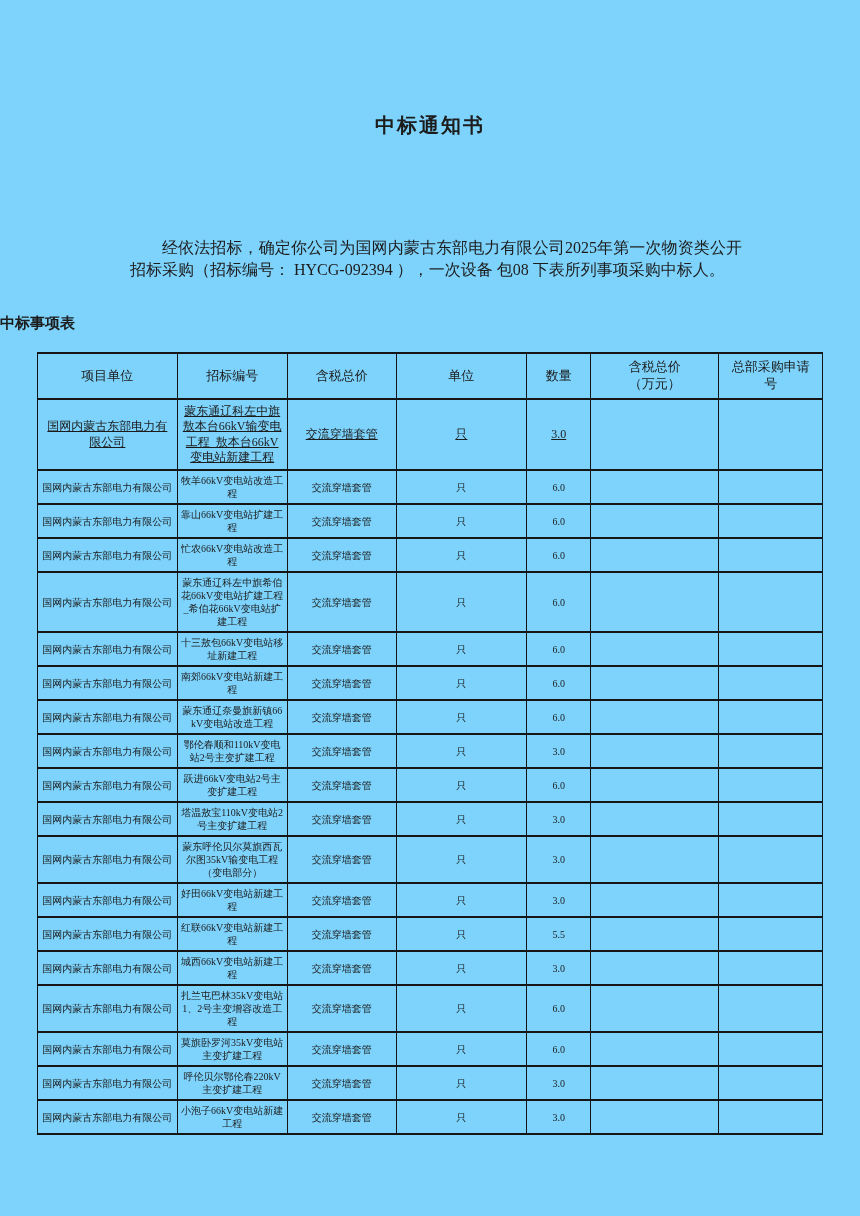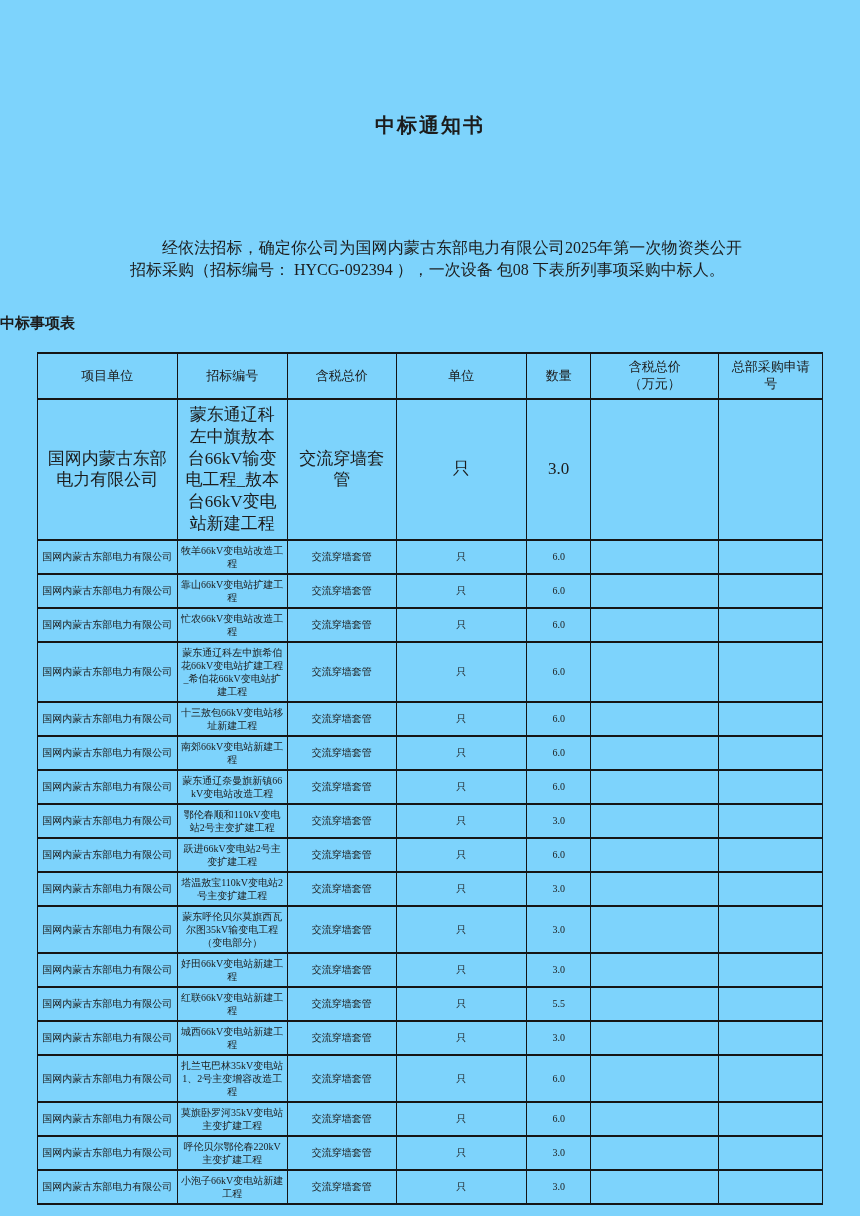--- a/index.html
+++ b/index.html
@@ -70,23 +70,24 @@
     word-break: break-all;
   }
   .award-table thead th {
     font-size: 13px;
     line-height: 1.3;
     padding: 4px 3px;
     height: 36px;
     white-space: pre-line;
   }
   .award-table tr.row-first td {
-    font-size: 17px;
+    font-size: 12px;
     line-height: 1.28;
     padding: 4px 4px;
+    text-decoration: underline;
   }
   .award-table tr.row-small td {
     font-size: 10px;
     line-height: 1.3;
     padding: 3px 3px;
   }
 </style>
 </head>
 <body>
 

